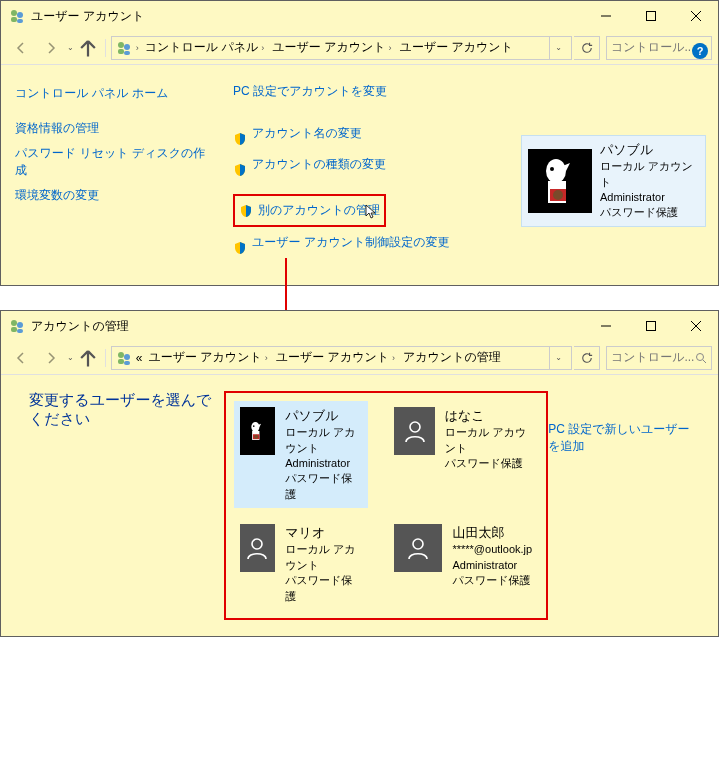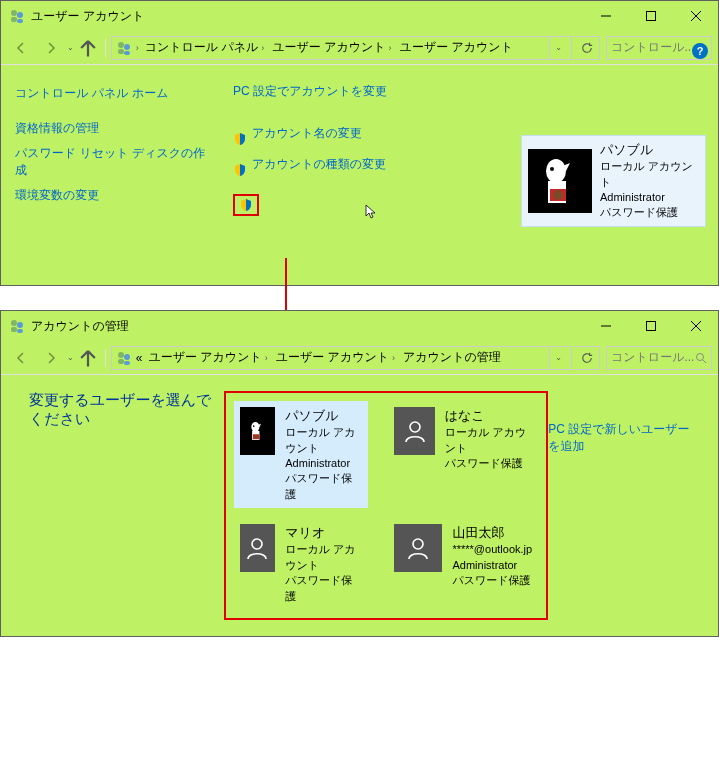--- a/index.html
+++ b/index.html
@@ -1,17 +1,17 @@
 <!DOCTYPE html>
 <html><head>
 <meta charset="utf-8">
 <style>
 *{box-sizing:border-box;margin:0;padding:0}
 body{font-family:"Yu Gothic UI","Meiryo",sans-serif;font-size:12px;background:#fff;color:#000;width:719px}
-.window{border:1px solid #606060;background:#bef264;position:relative}
+.window{border:1px solid #606060;background:#fef9c3;position:relative}
 .titlebar{display:flex;align-items:center;height:30px;padding:0 0 0 8px}
 .titlebar .icon{width:16px;height:16px;margin-right:6px}
 .titlebar .title{flex:1;font-size:12px}
 .winbtns{display:flex}
 .winbtn{width:45px;height:30px;display:flex;align-items:center;justify-content:center}
 .winbtn svg{width:10px;height:10px}
 .navbar{display:flex;align-items:center;height:34px;border-bottom:1px solid #e0e0e0;padding:0 6px;gap:2px}
 .navarrow{width:28px;height:24px;display:flex;align-items:center;justify-content:center;opacity:.4}
 .navarrow svg{width:14px;height:14px}
 .uparrow{width:24px;height:24px;display:flex;align-items:center;justify-content:center}
@@ -166,24 +166,32 @@
             </svg>
           <a>アカウントの種類の変更</a>
         </div>
         <div style="height:14px"></div>
         <div style="position:relative">
           <div class="taskline redbox">
             <svg width="14" height="14" viewBox="0 0 14 14">
                 <path d="M7 1 L12 3 L12 7 C12 10 9 13 7 13 C5 13 2 10 2 7 L2 3 Z" fill="#ffc400"></path>
                 <path d="M7 1 L7 13 C9 13 12 10 12 7 L12 3 Z" fill="#0072c6"></path>
               </svg>
+            <a>別のアカウントの管理</a>
           </div>
           <svg class="cursor" style="left:130px;top:10px" viewBox="0 0 16 16">
               <path d="M3 1 L3 12 L6 9 L8 14 L10 13 L8 9 L12 9 Z" fill="#fff" stroke="#000" stroke-width="0.8"></path>
             </svg>
+        </div>
+        <div class="taskline">
+          <svg width="14" height="14" viewBox="0 0 14 14">
+              <path d="M7 1 L12 3 L12 7 C12 10 9 13 7 13 C5 13 2 10 2 7 L2 3 Z" fill="#ffc400"></path>
+              <path d="M7 1 L7 13 C9 13 12 10 12 7 L12 3 Z" fill="#0072c6"></path>
+            </svg>
+          <a>ユーザー アカウント制御設定の変更</a>
         </div>
       </div>
     </div>
     <div class="accountcard">
       <div class="avatar">
         <svg width="64" height="64" viewBox="0 0 64 64">
             <rect width="64" height="64" fill="#000"></rect>
             <ellipse cx="28" cy="22" rx="10" ry="12" fill="#fff"></ellipse>
             <circle cx="24" cy="20" r="2" fill="#000"></circle>
             <path d="M32 18 L42 14 L38 22 Z" fill="#fff"></path>

